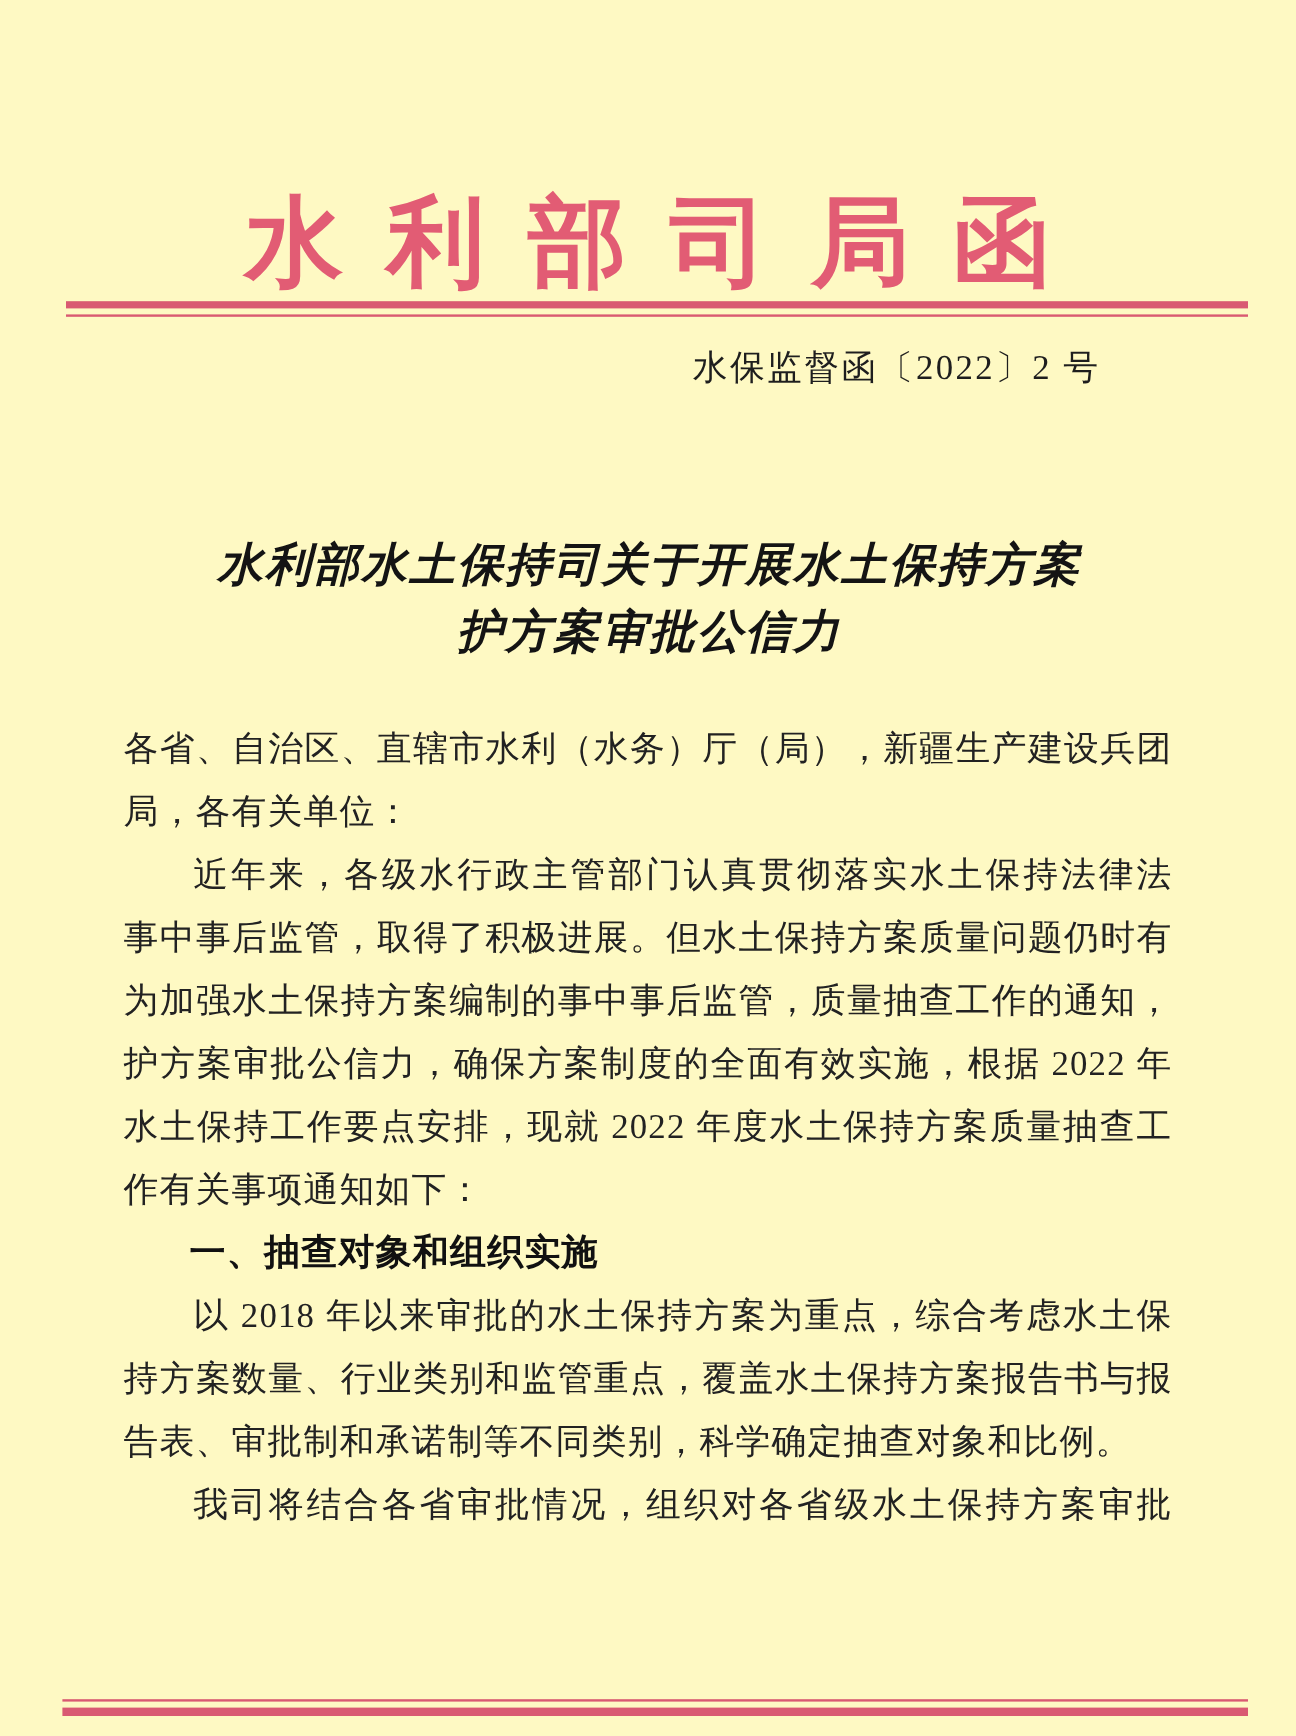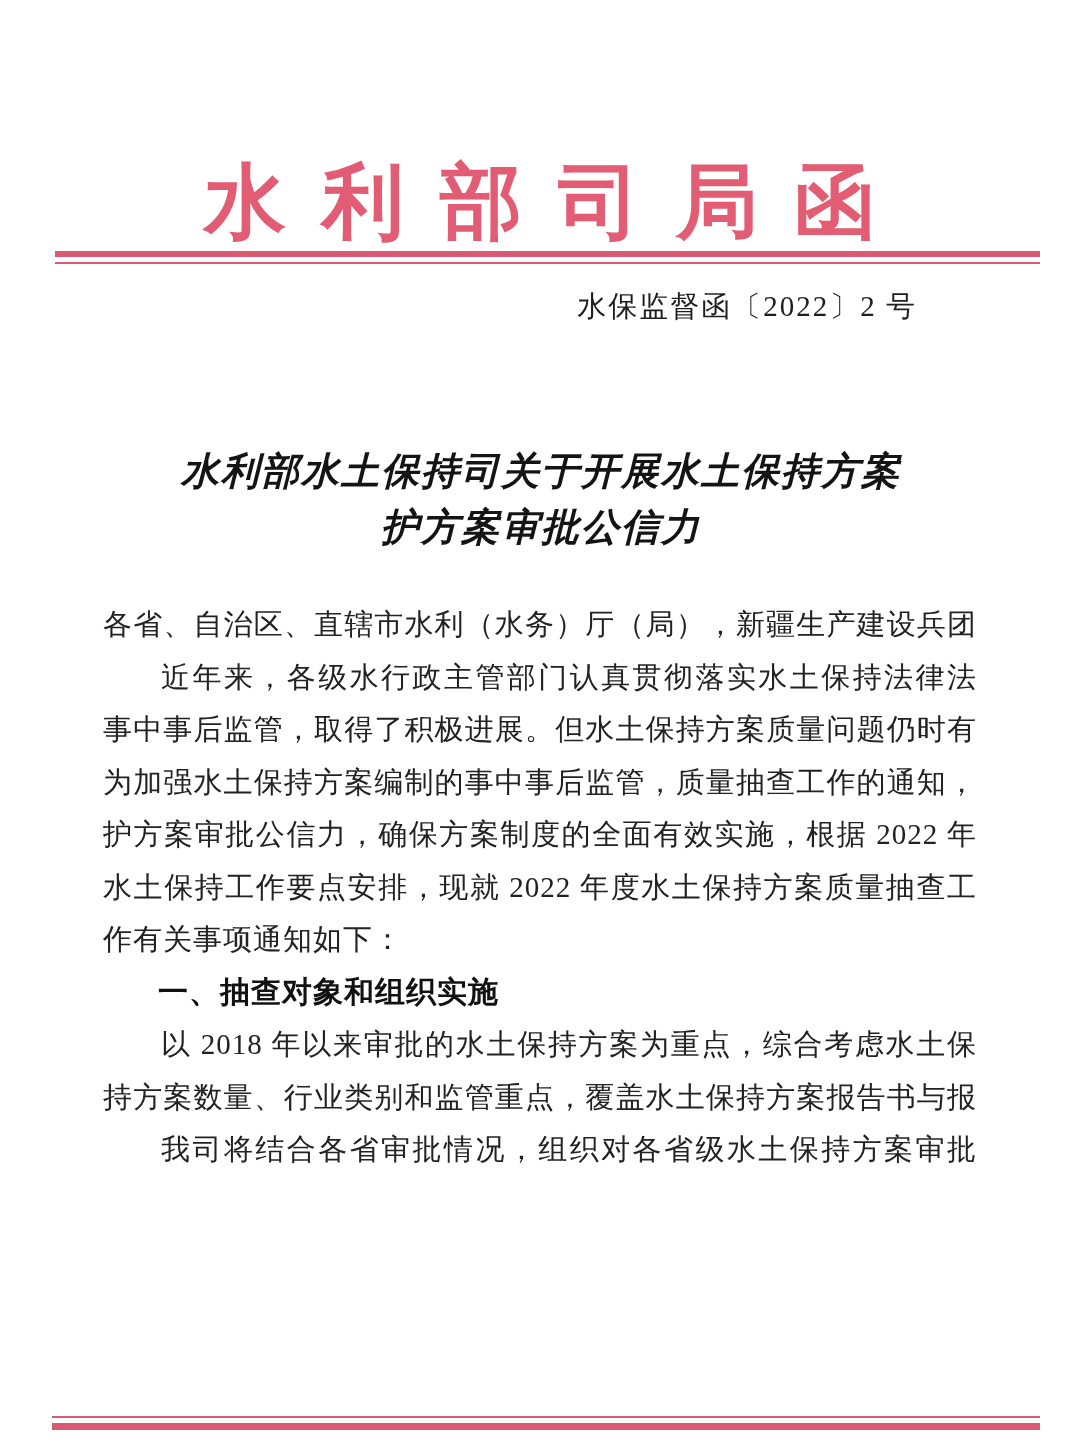--- a/index.html
+++ b/index.html
@@ -1,20 +1,20 @@
 <!DOCTYPE html>
 <html><head>
 <meta charset="utf-8">
 <style>
   html,body{margin:0;padding:0;background:#e8e8e8;}
   .page{
     position:relative;
     width:1080px;height:1447px;
     margin:0 auto;
-    background:#ffffff;
+    background:#fef9c3;
     color:#1e1e1e;
     font-family:"Liberation Serif","DejaVu Serif",serif;
     overflow:hidden;
     --accent:#e25c74;
     --rule:#d95a72;
   }
   
   .masthead{
     position:absolute;top:148px;left:0;width:100%;
     text-align:center;
@@ -86,32 +86,34 @@
   <div class="doc-number">水保监督函〔2022〕2 号</div>
 
   <h1 class="title">
     <span class="tl">水利部水土保持司关于开展水土保持方案</span>
     <span class="tl">护方案审批公信力</span>
   </h1>
 
   <div class="body-text">
 
     <div class="line">各省、自治区、直辖市水利（水务）厅（局），新疆生产建设兵团水利</div>
+    <div class="line no-j">局，各有关单位：</div>
 
     <div class="line ind">近年来，各级水行政主管部门认真贯彻落实水土保持法律法</div>
     <div class="line">事中事后监管，取得了积极进展。但水土保持方案质量问题仍时有</div>
     <div class="line">为加强水土保持方案编制的事中事后监管，质量抽查工作的通知，维</div>
     <div class="line">护方案审批公信力，确保方案制度的全面有效实施，根据 2022 年</div>
     <div class="line">水土保持工作要点安排，现就 2022 年度水土保持方案质量抽查工</div>
     <div class="line no-j">作有关事项通知如下：</div>
 
     <div class="line heading">一、抽查对象和组织实施</div>
 
     <div class="line ind">以 2018 年以来审批的水土保持方案为重点，综合考虑水土保</div>
     <div class="line">持方案数量、行业类别和监管重点，覆盖水土保持方案报告书与报</div>
+    <div class="line no-j">告表、审批制和承诺制等不同类别，科学确定抽查对象和比例。</div>
 
     <div class="line ind">我司将结合各省审批情况，组织对各省级水土保持方案审批</div>
 
   </div>
 
   <div class="rule-bottom">
     <div class="thin"></div>
     <div class="thick"></div>
   </div>
 

